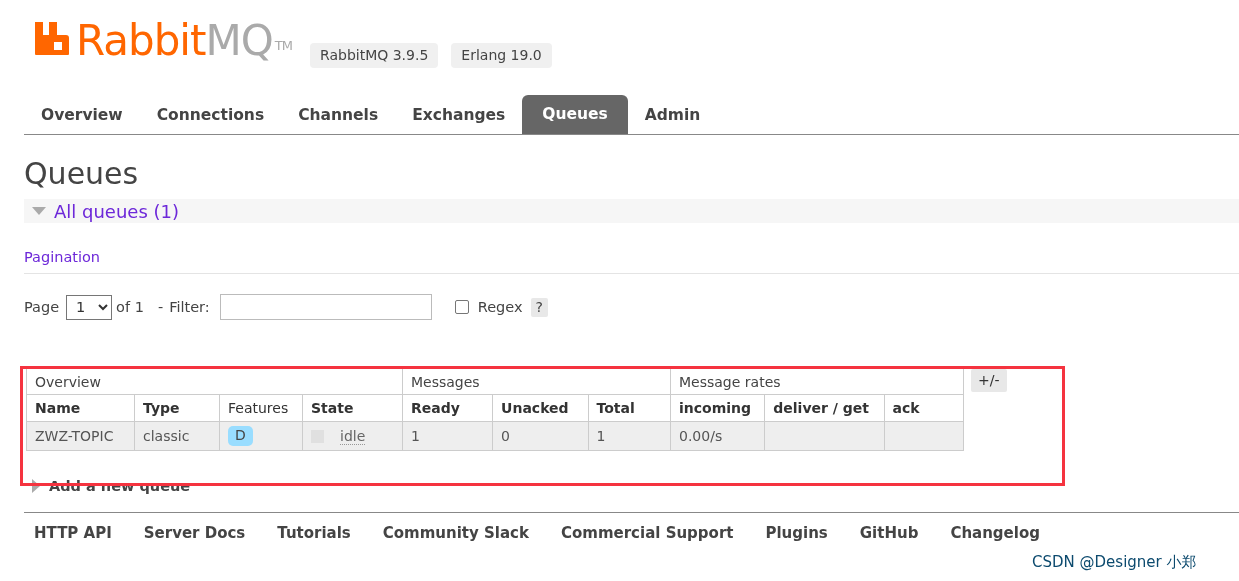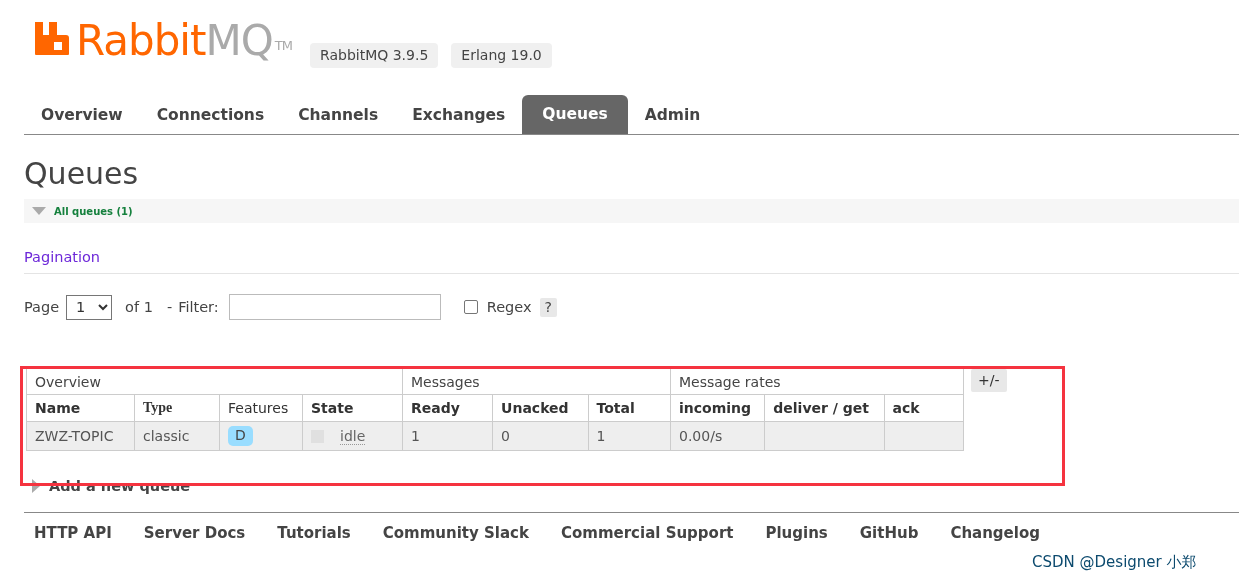--- a/index.html
+++ b/index.html
@@ -124,23 +124,23 @@
     border-top: 8px solid #aaa;
     margin: 0 8px 0 8px;
   }
   .tri-right {
     width: 0; height: 0;
     border-top: 7px solid transparent;
     border-bottom: 7px solid transparent;
     border-left: 8px solid #aaa;
   }
   .section-bar-label {
-    font-size: 10px;
-    font-weight: bold;
-    color: #15803d;
+    font-size: 18px;
+    font-weight: normal;
+    color: #6d28d9;
   }
 
   
   .pagination-title {
     position: absolute;
     left: 24px; top: 249px;
     font-size: 14.5px;
     color: #6d28d9;
   }
   .pagination-rule {
@@ -162,21 +162,21 @@
   .pg-select {
     font-family: "DejaVu Sans", "Liberation Sans", sans-serif;
     font-size: 14.5px;
     color: #333;
     padding: 2px 2px 2px 5px;
     border: 1px solid #767676;
     background: #ffffff;
     height: 25px;
     width: 46px;
   }
-  .pg-of { margin-left: 13px; }
+  .pg-of { margin-left: 4px; }
   .pg-dash { margin-left: 14px; }
   .filter-input {
     margin-left: 10px;
     width: 212px;
     height: 26px;
     border: 1px solid #bbb;
     background: #ffffff;
     font-family: "DejaVu Sans", "Liberation Sans", sans-serif;
     font-size: 14px;
     padding: 0 5px;
@@ -406,21 +406,21 @@
   <div class="table-wrap">
     <table class="queues">
       <thead>
         <tr class="grp">
           <th colspan="4" style="width:376px;">Overview</th>
           <th colspan="3" style="width:268px;">Messages</th>
           <th colspan="3" style="width:293px;">Message rates</th>
         </tr>
         <tr class="cols">
           <th class="sortable" style="width:108px;">Name</th>
-          <th class="sortable" style="width:85px;font-family:Liberation Serif, serif;">Type</th>
+          <th class="sortable" style="width:85px;">Type</th>
           <th style="width:83px;">Features</th>
           <th class="sortable" style="width:100px;">State</th>
           <th class="sortable" style="width:83px;">Ready</th>
           <th class="sortable" style="width:88px;">Unacked</th>
           <th class="sortable" style="width:76px;">Total</th>
           <th class="sortable" style="width:84px;">incoming</th>
           <th class="sortable" style="width:110px;">deliver / get</th>
           <th class="sortable" style="width:75px;">ack</th>
         </tr>
       </thead>

